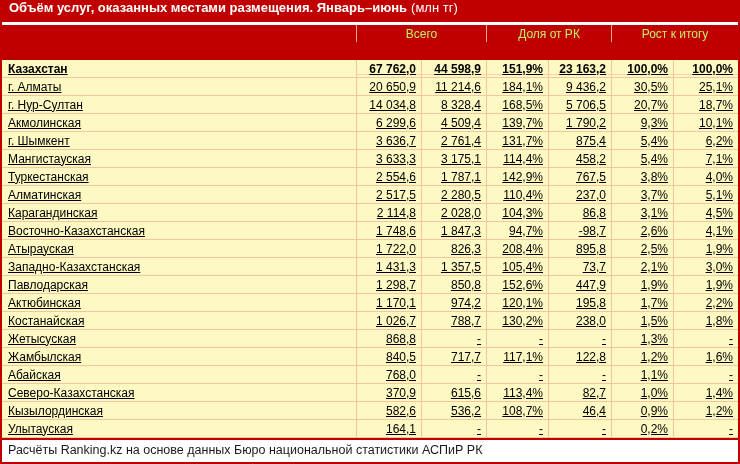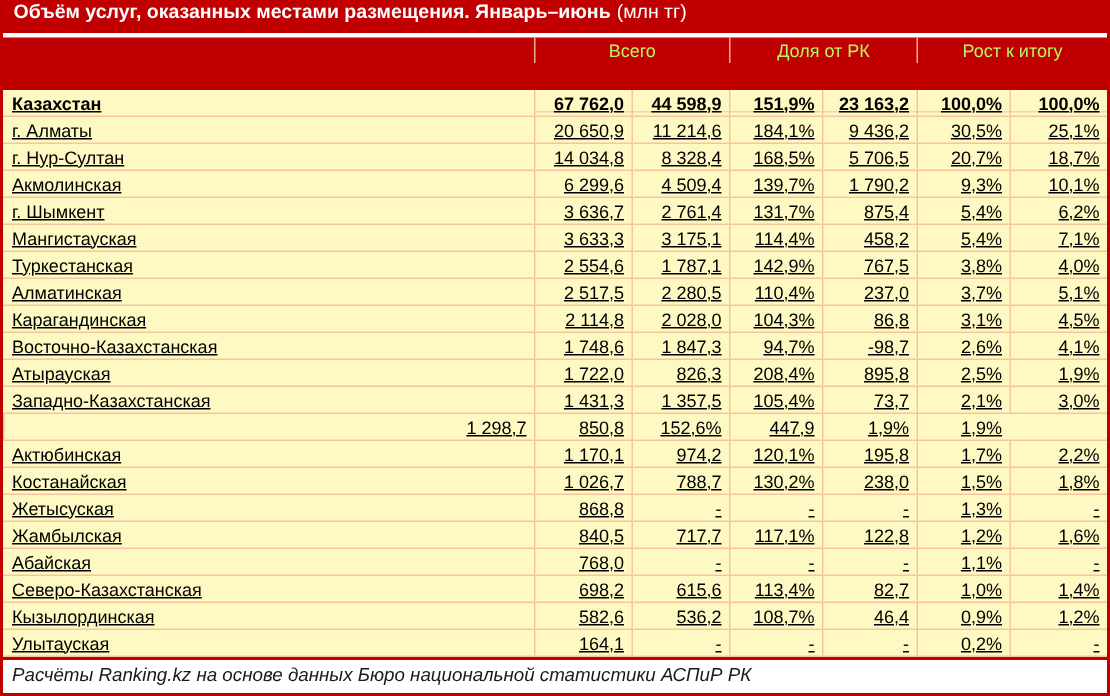--- a/index.html
+++ b/index.html
@@ -75,21 +75,20 @@
 
   
   .footer {
     height: 22px;
     border-top: 2px solid #C00000;
     background: #fff;
     display: flex;
     align-items: center;
     padding-left: 6px;
     font-size: 12.5px;
-    font-style: italic;
     color: #1a1a1a;
     white-space: nowrap;
     overflow: hidden;
   }
 </style>
 </head>
 <body>
 
 <div class="table-wrap">
 
@@ -215,20 +214,21 @@
       <div class="row">
         <div class="cell region">Западно-Казахстанская</div>
         <div class="cell num">1 431,3</div>
         <div class="cell num">1 357,5</div>
         <div class="cell num">105,4%</div>
         <div class="cell num">73,7</div>
         <div class="cell num">2,1%</div>
         <div class="cell num">3,0%</div>
       </div>
       <div class="row">
+        <div class="cell region">Павлодарская</div>
         <div class="cell num">1 298,7</div>
         <div class="cell num">850,8</div>
         <div class="cell num">152,6%</div>
         <div class="cell num">447,9</div>
         <div class="cell num">1,9%</div>
         <div class="cell num">1,9%</div>
       </div>
       <div class="row">
         <div class="cell region">Актюбинская</div>
         <div class="cell num">1 170,1</div>
@@ -269,21 +269,21 @@
         <div class="cell region">Абайская</div>
         <div class="cell num">768,0</div>
         <div class="cell num">-</div>
         <div class="cell num">-</div>
         <div class="cell num">-</div>
         <div class="cell num">1,1%</div>
         <div class="cell num">-</div>
       </div>
       <div class="row">
         <div class="cell region">Северо-Казахстанская</div>
-        <div class="cell num">698,2</div>
+        <div class="cell num">370,9</div>
         <div class="cell num">615,6</div>
         <div class="cell num">113,4%</div>
         <div class="cell num">82,7</div>
         <div class="cell num">1,0%</div>
         <div class="cell num">1,4%</div>
       </div>
       <div class="row">
         <div class="cell region">Кызылординская</div>
         <div class="cell num">582,6</div>
         <div class="cell num">536,2</div>

